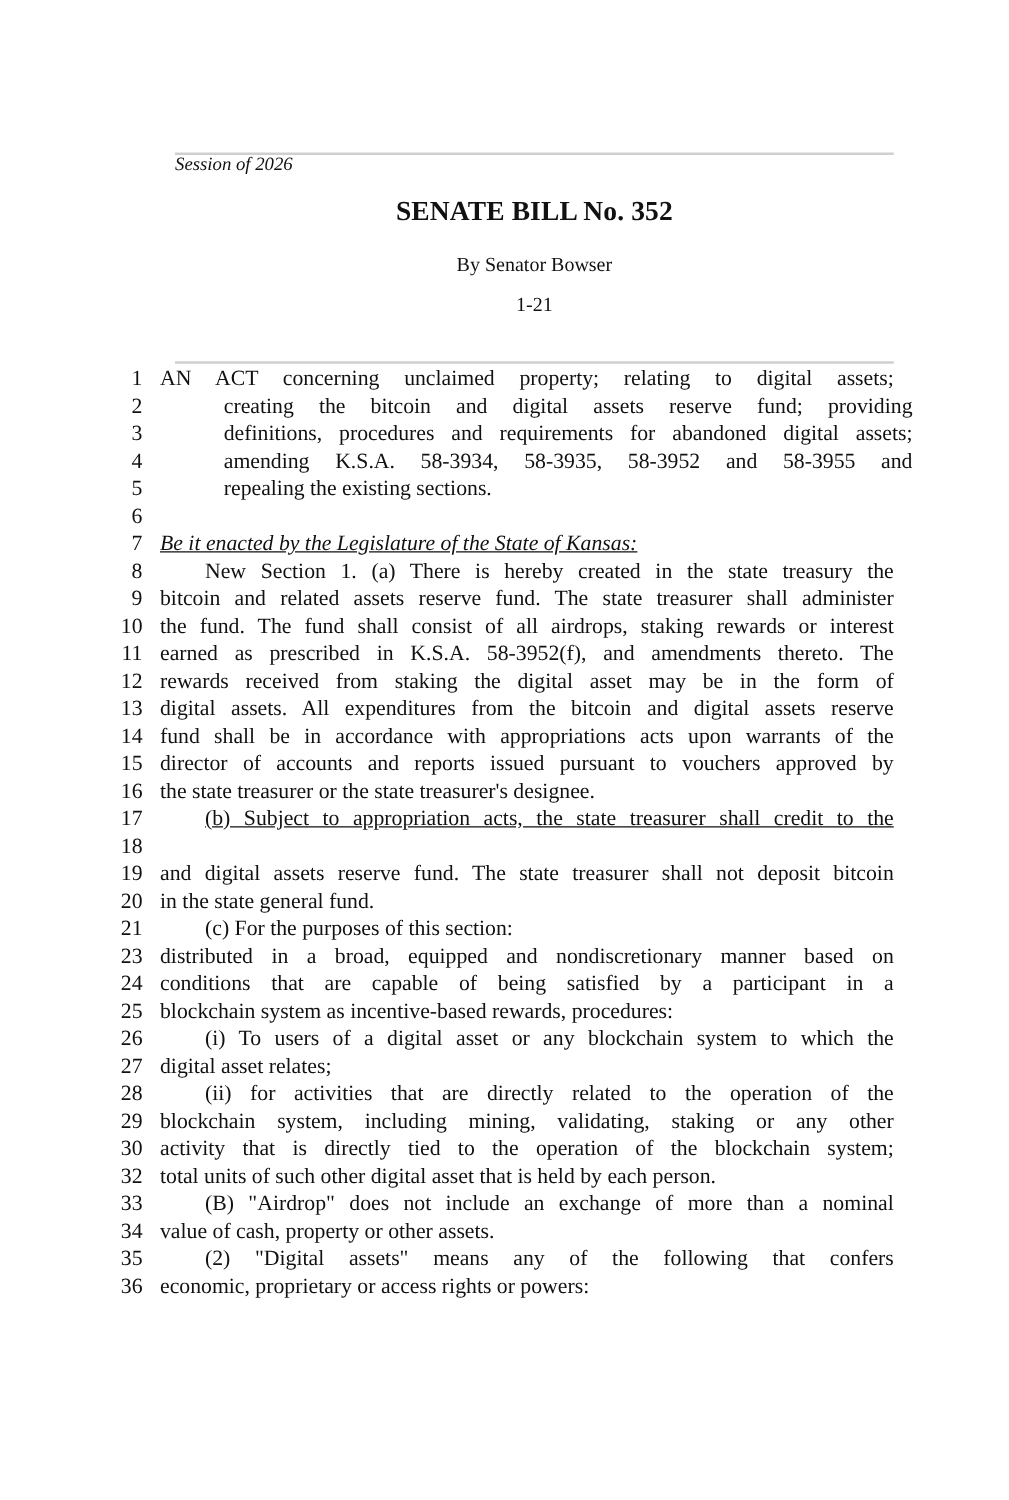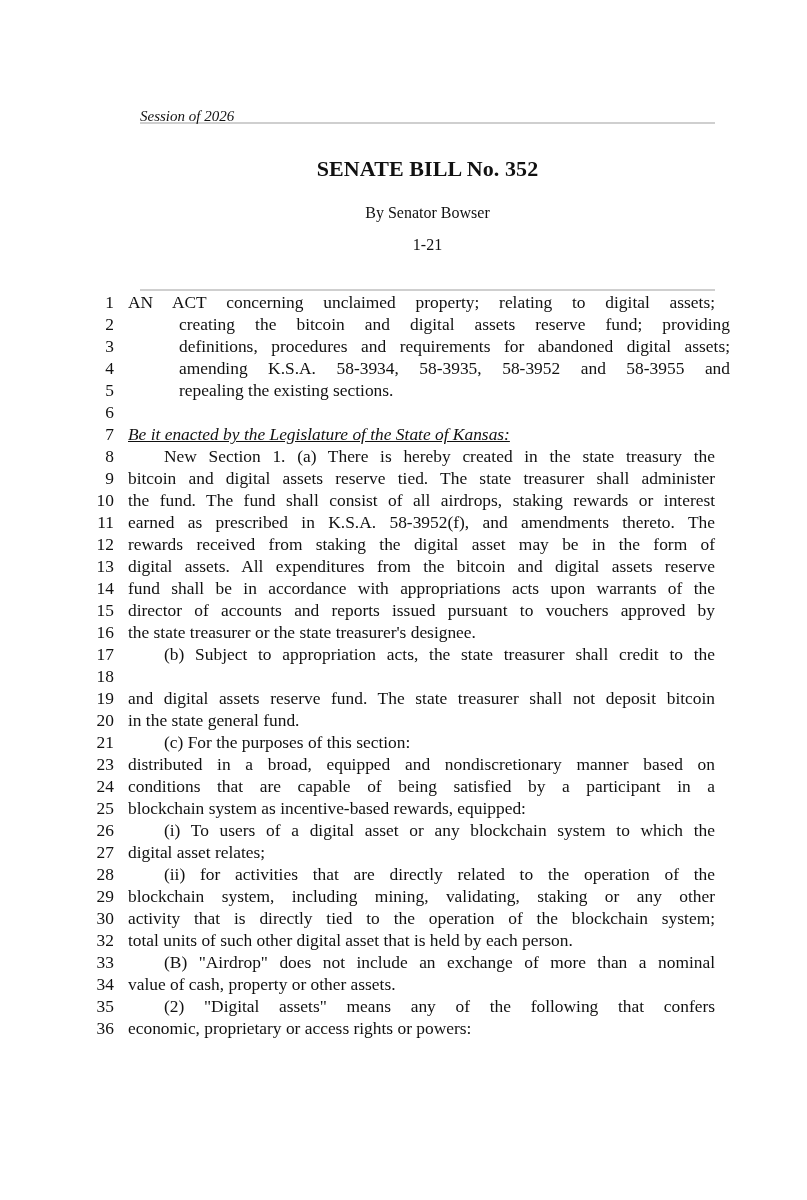--- a/index.html
+++ b/index.html
@@ -2,21 +2,21 @@
 <html><head>
 <meta charset="utf-8">
 <style>
   html, body { margin: 0; padding: 0; background: #ffffff; }
   body { width: 807px; height: 1200px; position: relative; overflow: hidden;
          font-family: "Liberation Serif", "DejaVu Serif", serif; color: #111; }
   .rule { position: absolute; left: 140px; width: 575px; height: 0;
           border-top: 2px solid #cfcfcf; }
   #rule-top { top: 122px; }
   #rule-mid { top: 289px; }
-  .session { position: absolute; left: 140px; top: 108px; font-size: 15px; font-style: italic; }
+  .session { position: absolute; left: 140px; top: 124px; font-size: 15px; font-style: italic; }
   .title { position: absolute; left: 0; width: 855px; text-align: center; top: 156px;
            font-size: 22px; font-weight: bold; letter-spacing: 0.1px; }
   .sponsor { position: absolute; left: 0; width: 855px; text-align: center; top: 204px; font-size: 16px; }
   .date { position: absolute; left: 0; width: 855px; text-align: center; top: 236px; font-size: 16px; }
   .lines { position: absolute; left: 0; top: 291px; width: 807px; }
   .line { position: relative; height: 22px; line-height: 22px; font-size: 17.4px; }
   .ln { position: absolute; left: 70px; width: 44px; text-align: right; }
   .tx { position: absolute; left: 128px; width: 587px; white-space: nowrap; overflow: visible; }
   .tx.just { text-align: justify; text-align-last: justify; }
   .tx.ind1 { left: 179px; width: 551px; }
@@ -61,21 +61,21 @@
     <div class="line">
       <span class="ln">7</span>
       <span class="tx it">Be it enacted by the Legislature of the State of Kansas:</span>
     </div>
     <div class="line">
       <span class="ln">8</span>
       <span class="tx para just" style="white-space: normal;">New Section 1.  (a) There is hereby created in the state treasury the</span>
     </div>
     <div class="line">
       <span class="ln">9</span>
-      <span class="tx just" style="white-space: normal;">bitcoin and digital assets reserve tied. The state treasurer shall administer</span>
+      <span class="tx just" style="white-space: normal;">bitcoin and related assets reserve fund. The state treasurer shall administer</span>
     </div>
     <div class="line">
       <span class="ln">10</span>
       <span class="tx just" style="white-space: normal;">the fund. The fund shall consist of all airdrops, staking rewards or interest</span>
     </div>
     <div class="line">
       <span class="ln">11</span>
       <span class="tx just" style="white-space: normal;">earned as prescribed in K.S.A. 58-3952(f), and amendments thereto. The</span>
     </div>
     <div class="line">
@@ -93,21 +93,21 @@
     <div class="line">
       <span class="ln">15</span>
       <span class="tx just" style="white-space: normal;">director of accounts and reports issued pursuant to vouchers approved by</span>
     </div>
     <div class="line">
       <span class="ln">16</span>
       <span class="tx ">the state treasurer or the state treasurer's designee.</span>
     </div>
     <div class="line">
       <span class="ln">17</span>
-      <span class="tx para just" style="white-space: normal;">(b)  Subject to appropriation acts, the state treasurer shall credit to the</span>
+      <span class="tx para just" style="white-space: normal; text-decoration: underline;">(b)  Subject to appropriation acts, the state treasurer shall credit to the</span>
     </div>
     <div class="line">
       <span class="ln">18</span>
     </div>
     <div class="line">
       <span class="ln">19</span>
       <span class="tx just" style="white-space: normal;">and digital assets reserve fund. The state treasurer shall not deposit bitcoin</span>
     </div>
     <div class="line">
       <span class="ln">20</span>
@@ -120,21 +120,21 @@
     <div class="line">
       <span class="ln">23</span>
       <span class="tx just" style="white-space: normal;">distributed in a broad, equipped and nondiscretionary manner based on</span>
     </div>
     <div class="line">
       <span class="ln">24</span>
       <span class="tx just" style="white-space: normal;">conditions that are capable of being satisfied by a participant in a</span>
     </div>
     <div class="line">
       <span class="ln">25</span>
-      <span class="tx ">blockchain system as incentive-based rewards, equipped:</span>
+      <span class="tx ">blockchain system as incentive-based rewards, procedures:</span>
     </div>
     <div class="line">
       <span class="ln">26</span>
       <span class="tx para just" style="white-space: normal;">(i)  To users of a digital asset or any blockchain system to which the</span>
     </div>
     <div class="line">
       <span class="ln">27</span>
       <span class="tx ">digital asset relates;</span>
     </div>
     <div class="line">

